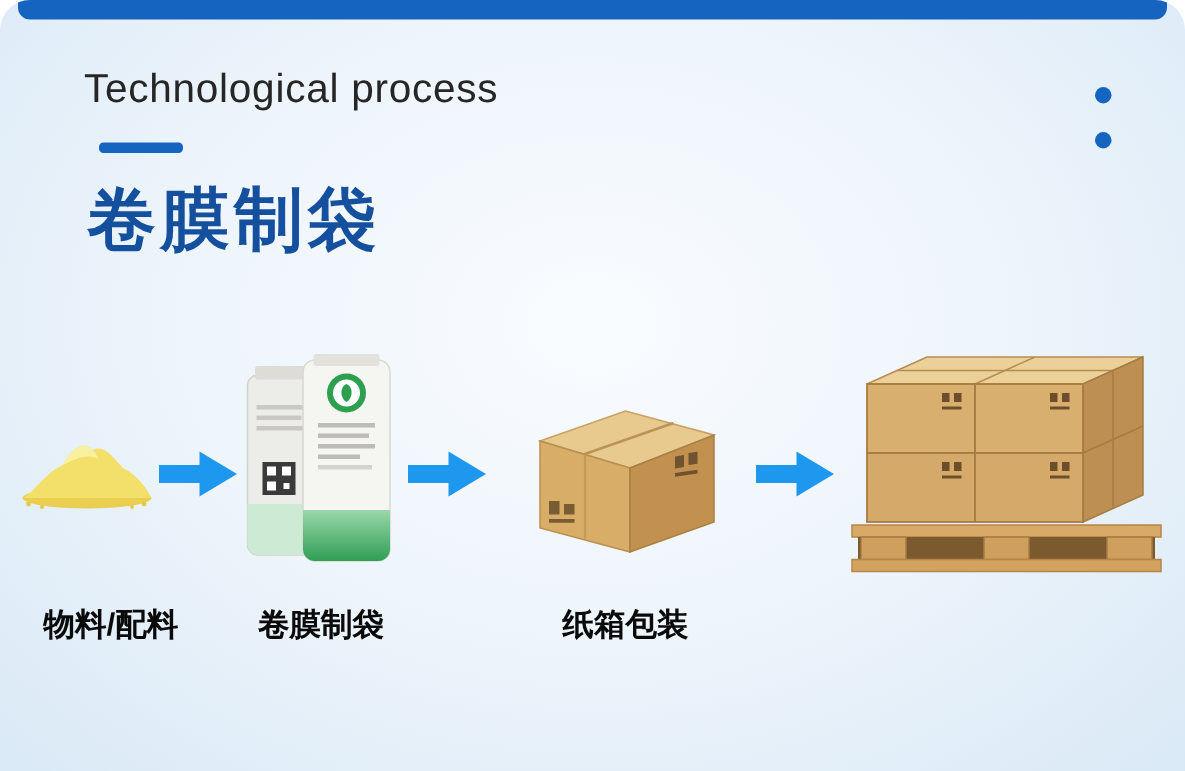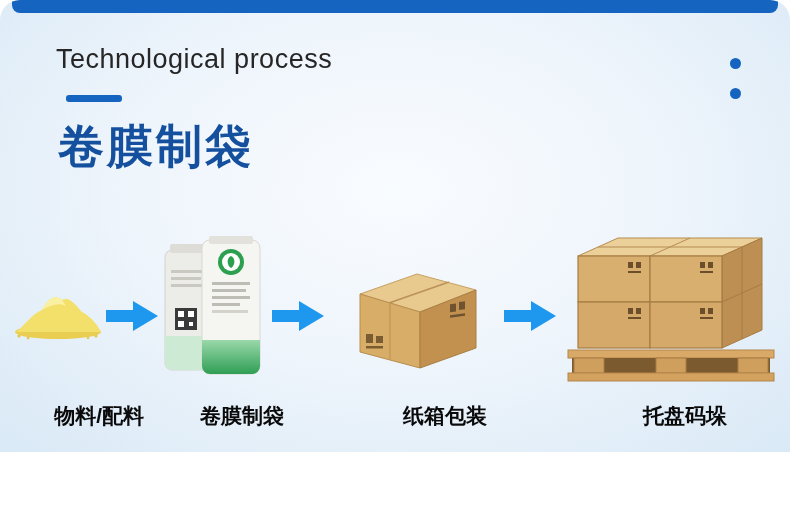--- a/index.html
+++ b/index.html
@@ -4,21 +4,21 @@
 <style>
   :root{
     --accent:#1565c0;
     --title-blue:#14509e;
     --arrow:#1e97ee;
   }
   *{margin:0;padding:0;box-sizing:border-box;}
   body{background:#ffffff;font-family:"Liberation Sans","DejaVu Sans",sans-serif;}
   .page{
     position:relative;
-    width:790px;height:452px;
+    width:790px;height:514px;
     margin:0 auto;
     overflow:hidden;
     border-radius:20px 20px 0 0;
     background:radial-gradient(ellipse at 50% 42%, #f9fcff 0%, #edf4fb 52%, #d9e9f6 100%);
   }
   .top-bar{
     position:absolute;left:12px;right:12px;top:0;height:13px;
     background:var(--accent);
     border-radius:0 0 8px 8px;
   }
@@ -41,21 +41,21 @@
   .art-powder{left:12px;top:284px;width:92px;height:56px;}
   .art-bags{left:162px;top:236px;width:102px;height:142px;}
   .art-box{left:338px;top:264px;width:158px;height:110px;}
   .art-pallet{left:566px;top:226px;width:212px;height:162px;}
   .arrow{position:absolute;width:54px;height:36px;color:var(--arrow);}
   .arrow-1{left:106px;top:298px;}
   .arrow-2{left:272px;top:298px;}
   .arrow-3{left:504px;top:298px;}
   .step-label{
     position:absolute;top:402px;width:140px;
-    text-align:right;font-size:21px;font-weight:600;color:#0a0a0a;
+    text-align:center;font-size:21px;font-weight:600;color:#0a0a0a;
   }
   .label-1{left:4px;}
   .label-2{left:144px;}
   .label-3{left:347px;}
   .label-4{left:587px;}
 </style>
 </head>
 <body>
 
 <div class="page">
@@ -188,15 +188,14 @@
       <rect x="8" y="132" width="30" height="15" fill="#cf9f5e" stroke="#a87c42" stroke-width="1"></rect>
       <rect x="90" y="132" width="30" height="15" fill="#cf9f5e" stroke="#a87c42" stroke-width="1"></rect>
       <rect x="172" y="132" width="30" height="15" fill="#cf9f5e" stroke="#a87c42" stroke-width="1"></rect>
       <rect x="2" y="147" width="206" height="8" fill="#d2a25e" stroke="#b5854a" stroke-width="1"></rect>
     </svg>
   </div>
 
   <div class="step-label label-1">物料/配料</div>
   <div class="step-label label-2">卷膜制袋</div>
   <div class="step-label label-3">纸箱包装</div>
-  <div class="step-label label-4">托盘码垛</div>
 
 </div>
 
 </body></html>

